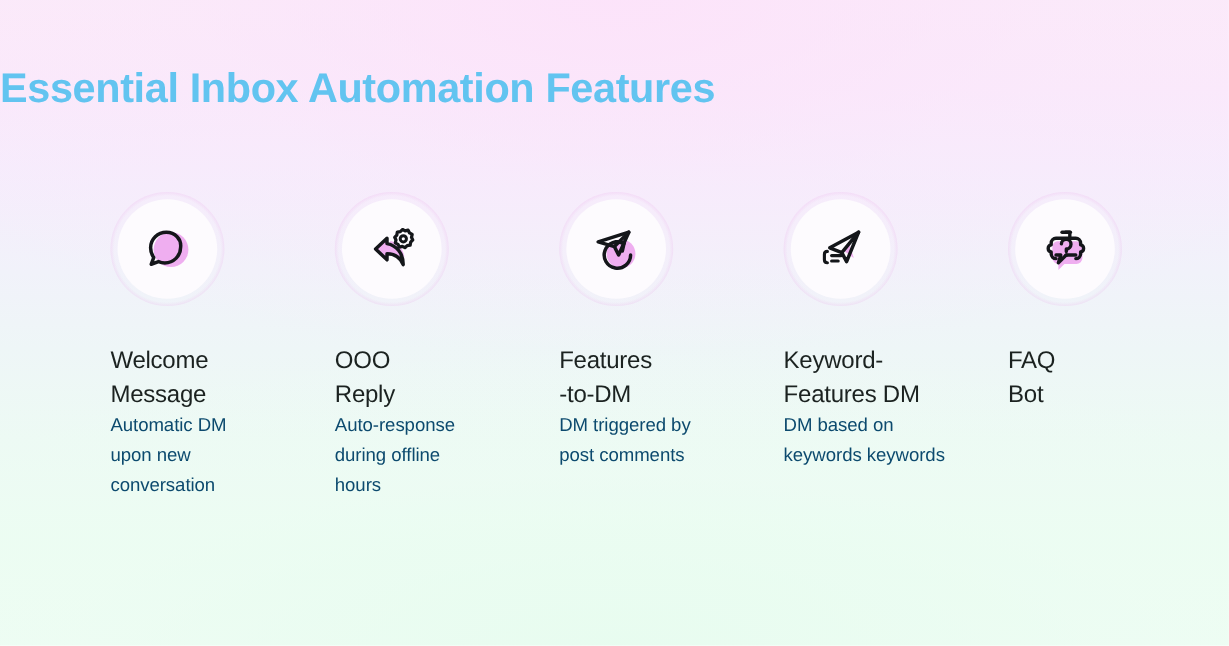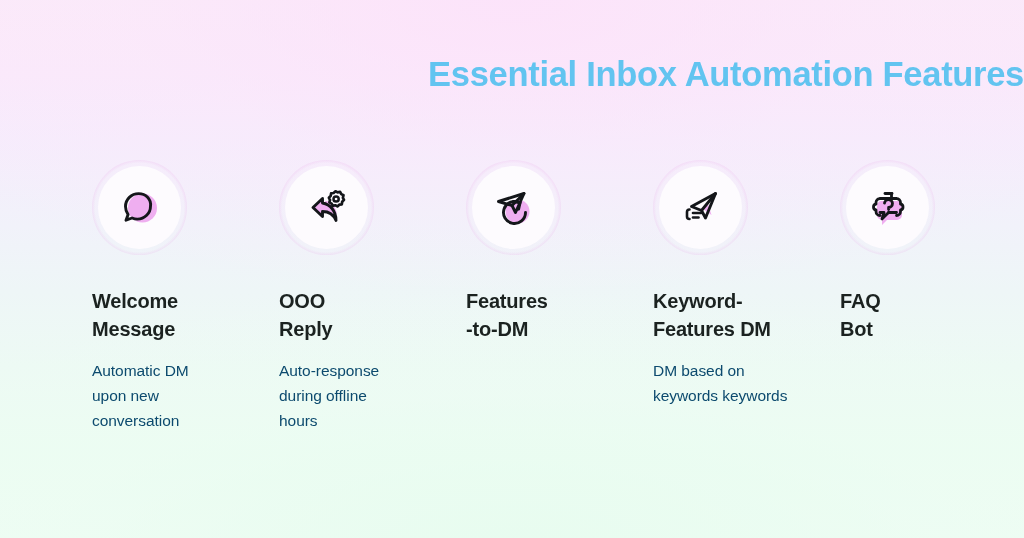--- a/index.html
+++ b/index.html
@@ -52,21 +52,21 @@
     width: 1024px;
     height: 538px;
     z-index: 2;
   }
 
   .title {
     position: absolute;
     left: 0;
     top: 54px;
     width: 1024px;
-    text-align: right;
+    text-align: left;
     font-size: 34.5px;
     font-weight: 700;
     letter-spacing: -0.3px;
     color: #62c4f0;
     line-height: 1.2;
   }
 
   .columns {
     position: absolute;
     left: 92px;
@@ -113,26 +113,25 @@
     background: #fdfbfe;
     display: flex;
     align-items: center;
     justify-content: center;
   }
 
   .icon-disc svg { display: block; }
 
   .heading {
     font-size: 20px;
-    font-weight: 700;
+    font-weight: 400;
     color: #1b2220;
     line-height: 1.38;
     letter-spacing: -0.2px;
     white-space: pre-line;
-    margin-bottom: 16px;
   }
 
   .desc {
     font-size: 15.5px;
     font-weight: 400;
     color: #0c4a6e;
     line-height: 1.60;
     white-space: pre-line;
     letter-spacing: -0.05px;
   }
@@ -201,20 +200,22 @@
               <path d="M10.5 19.5L36 11.5L27.5 30.5L24 23.5Z" fill="none" stroke="#14161a" stroke-width="2.9" stroke-linejoin="round" stroke-linecap="round"></path>
               <path d="M24 23.5L36 11.5" fill="none" stroke="#14161a" stroke-width="2.9" stroke-linecap="round"></path>
               <path d="M37.5 30.5a11 11 0 1 1-5.6-9.6" fill="none" stroke="#14161a" stroke-width="2.9" stroke-linecap="round"></path>
               <path d="M25.5 19.5l6.6 1.1l-1.5 6.6" fill="none" stroke="#14161a" stroke-width="2.9" stroke-linejoin="round" stroke-linecap="round"></path>
             </svg>
           </span>
         </div>
       </div>
       <div class="heading">Features
 -to-DM</div>
+      <div class="desc">DM triggered by
+post comments</div>
     </div>
 
     <div class="col">
       <div class="icon-wrap">
         <div class="icon-ring"></div>
         <div class="icon-disc">
           <span>
             <svg width="52" height="52" viewBox="0 0 52 52">
               <path d="M28 27L33 22L36.5 33Z" fill="#efaef0"></path>
               <path d="M16.5 24.5L40.5 11.5L30.5 36L26.5 28.5Z" fill="none" stroke="#14161a" stroke-width="2.9" stroke-linejoin="round" stroke-linecap="round"></path>

